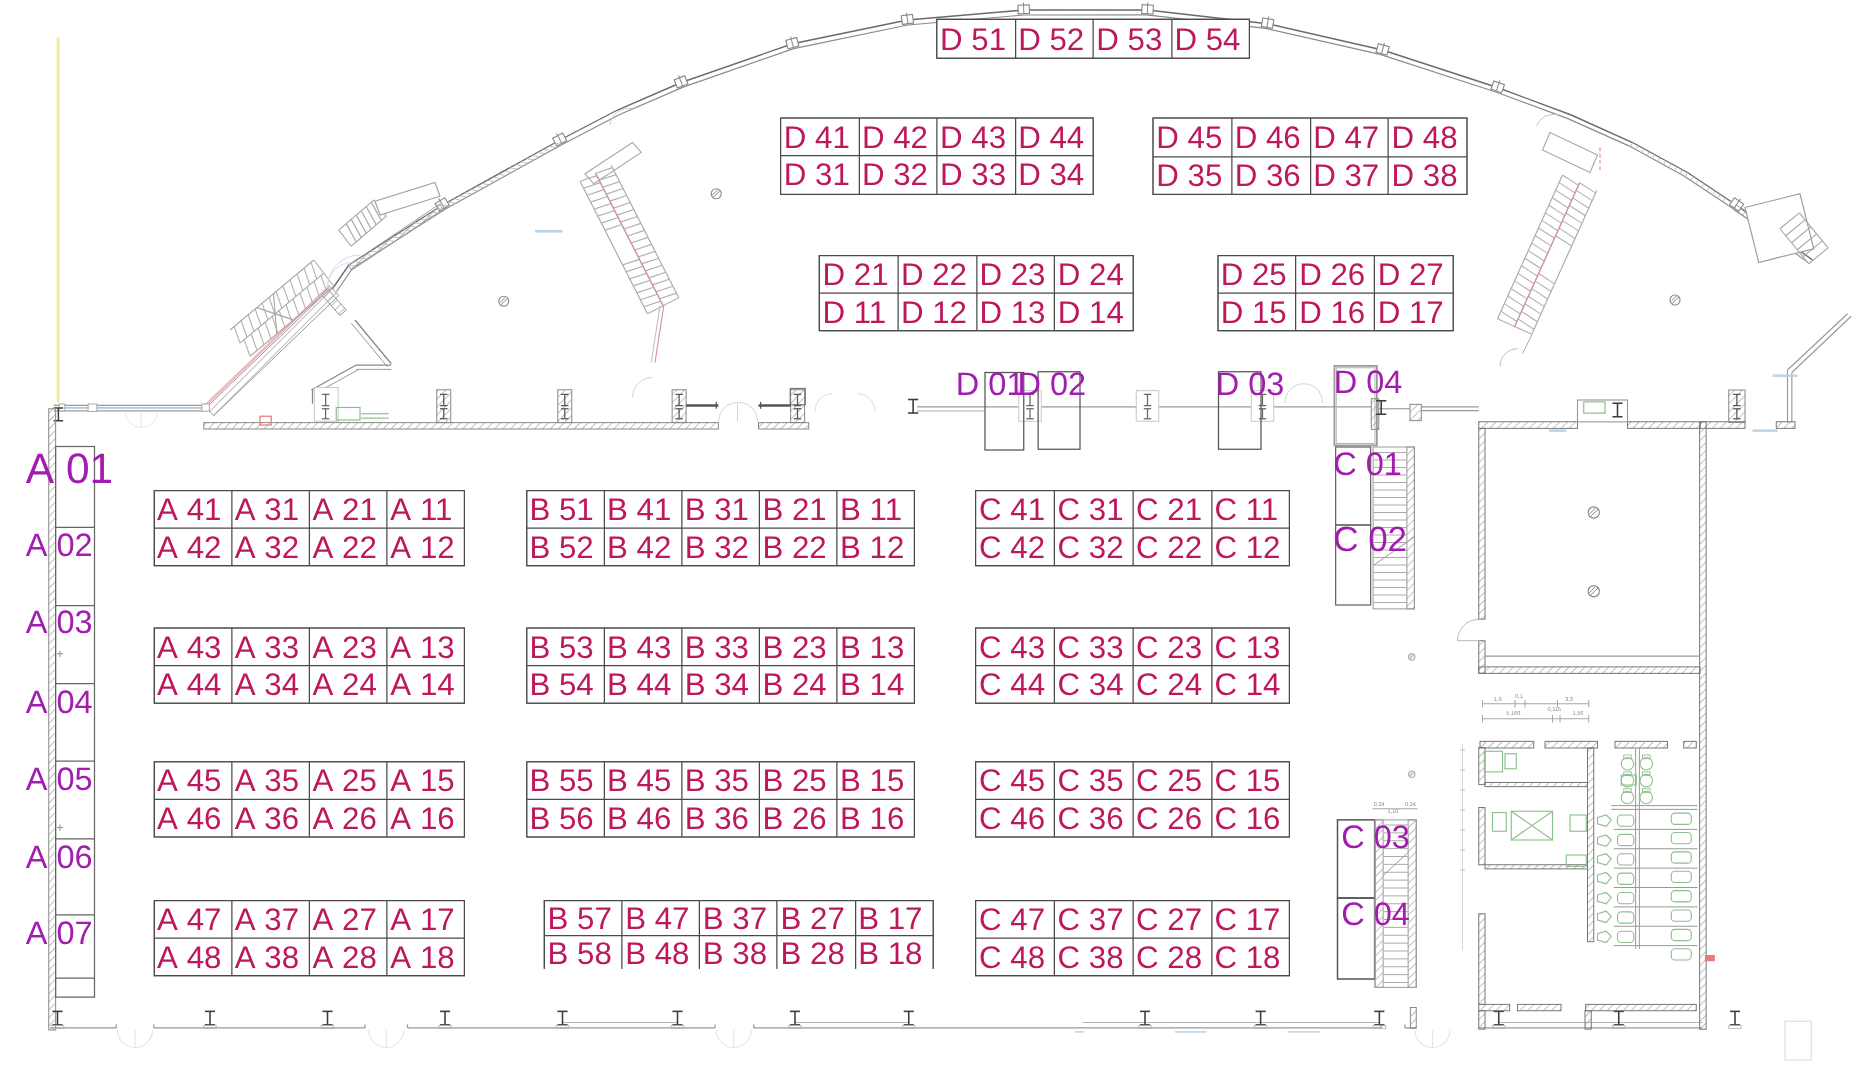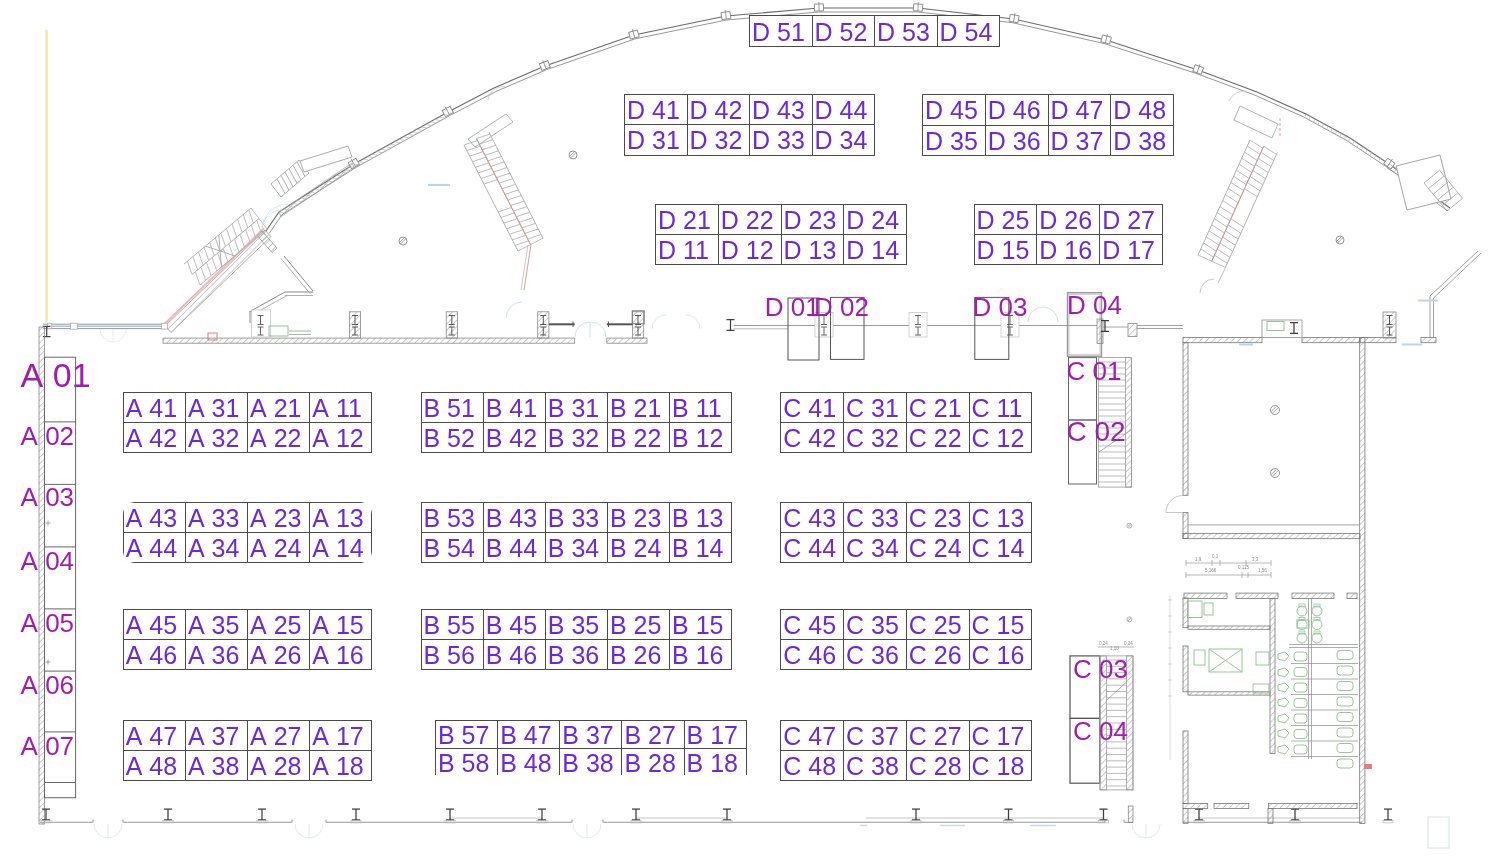--- a/index.html
+++ b/index.html
@@ -1,16 +1,16 @@
 <!DOCTYPE html>
 <html><head><meta charset="utf-8"><style>
 *{margin:0;padding:0;box-sizing:border-box}
 body{width:1494px;height:864px;background:#fff;font-family:"Liberation Sans",sans-serif;overflow:hidden}
 #wrap{position:relative;width:1494px;height:864px;background:#fff}
-.bt{position:absolute;display:grid;gap:1px;background:#4a4a4a;border:1px solid #4a4a4a;color:#6d28d9}
+.bt{position:absolute;display:grid;gap:1px;background:#4a4a4a;border:1px solid #4a4a4a;color:#be185d}
 .bt div{background:#fff;font-size:25px;line-height:1;display:flex;align-items:center;padding-left:2px;padding-top:2px;white-space:pre;letter-spacing:0}
 .lb{position:absolute;color:#a21caf;white-space:pre;line-height:1.1}
 </style></head><body>
 <div id="wrap">
 <svg width="1494" height="864" viewBox="0 0 1494 864" style="position:absolute;left:0;top:0">
 <defs>
         <pattern id="h1" width="4.5" height="4.5" patternUnits="userSpaceOnUse" patternTransform="rotate(45)">
           <line x1="0" y1="0" x2="0" y2="4.5" stroke="#9a9a9a" stroke-width="1"></line>
         </pattern>
       </defs>
@@ -799,21 +799,21 @@
     <div class="bt" style="left:780.3px;top:391.5px;width:252.0px;height:61.0px;grid-template-columns:repeat(4,1fr);grid-template-rows:repeat(2,1fr);">
       <div>C&nbsp;41</div>
       <div>C&nbsp;31</div>
       <div>C&nbsp;21</div>
       <div>C&nbsp;11</div>
       <div>C&nbsp;42</div>
       <div>C&nbsp;32</div>
       <div>C&nbsp;22</div>
       <div>C&nbsp;12</div>
     </div>
-    <div class="bt" style="left:122.7px;top:501.8px;width:249.8px;height:61.0px;grid-template-columns:repeat(4,1fr);grid-template-rows:repeat(2,1fr);border-radius:12px;">
+    <div class="bt" style="left:122.7px;top:501.8px;width:249.8px;height:61.0px;grid-template-columns:repeat(4,1fr);grid-template-rows:repeat(2,1fr);">
       <div>A&nbsp;43</div>
       <div>A&nbsp;33</div>
       <div>A&nbsp;23</div>
       <div>A&nbsp;13</div>
       <div>A&nbsp;44</div>
       <div>A&nbsp;34</div>
       <div>A&nbsp;24</div>
       <div>A&nbsp;14</div>
     </div>
     <div class="bt" style="left:420.5px;top:501.8px;width:311.7px;height:61.0px;grid-template-columns:repeat(5,1fr);grid-template-rows:repeat(2,1fr);">

